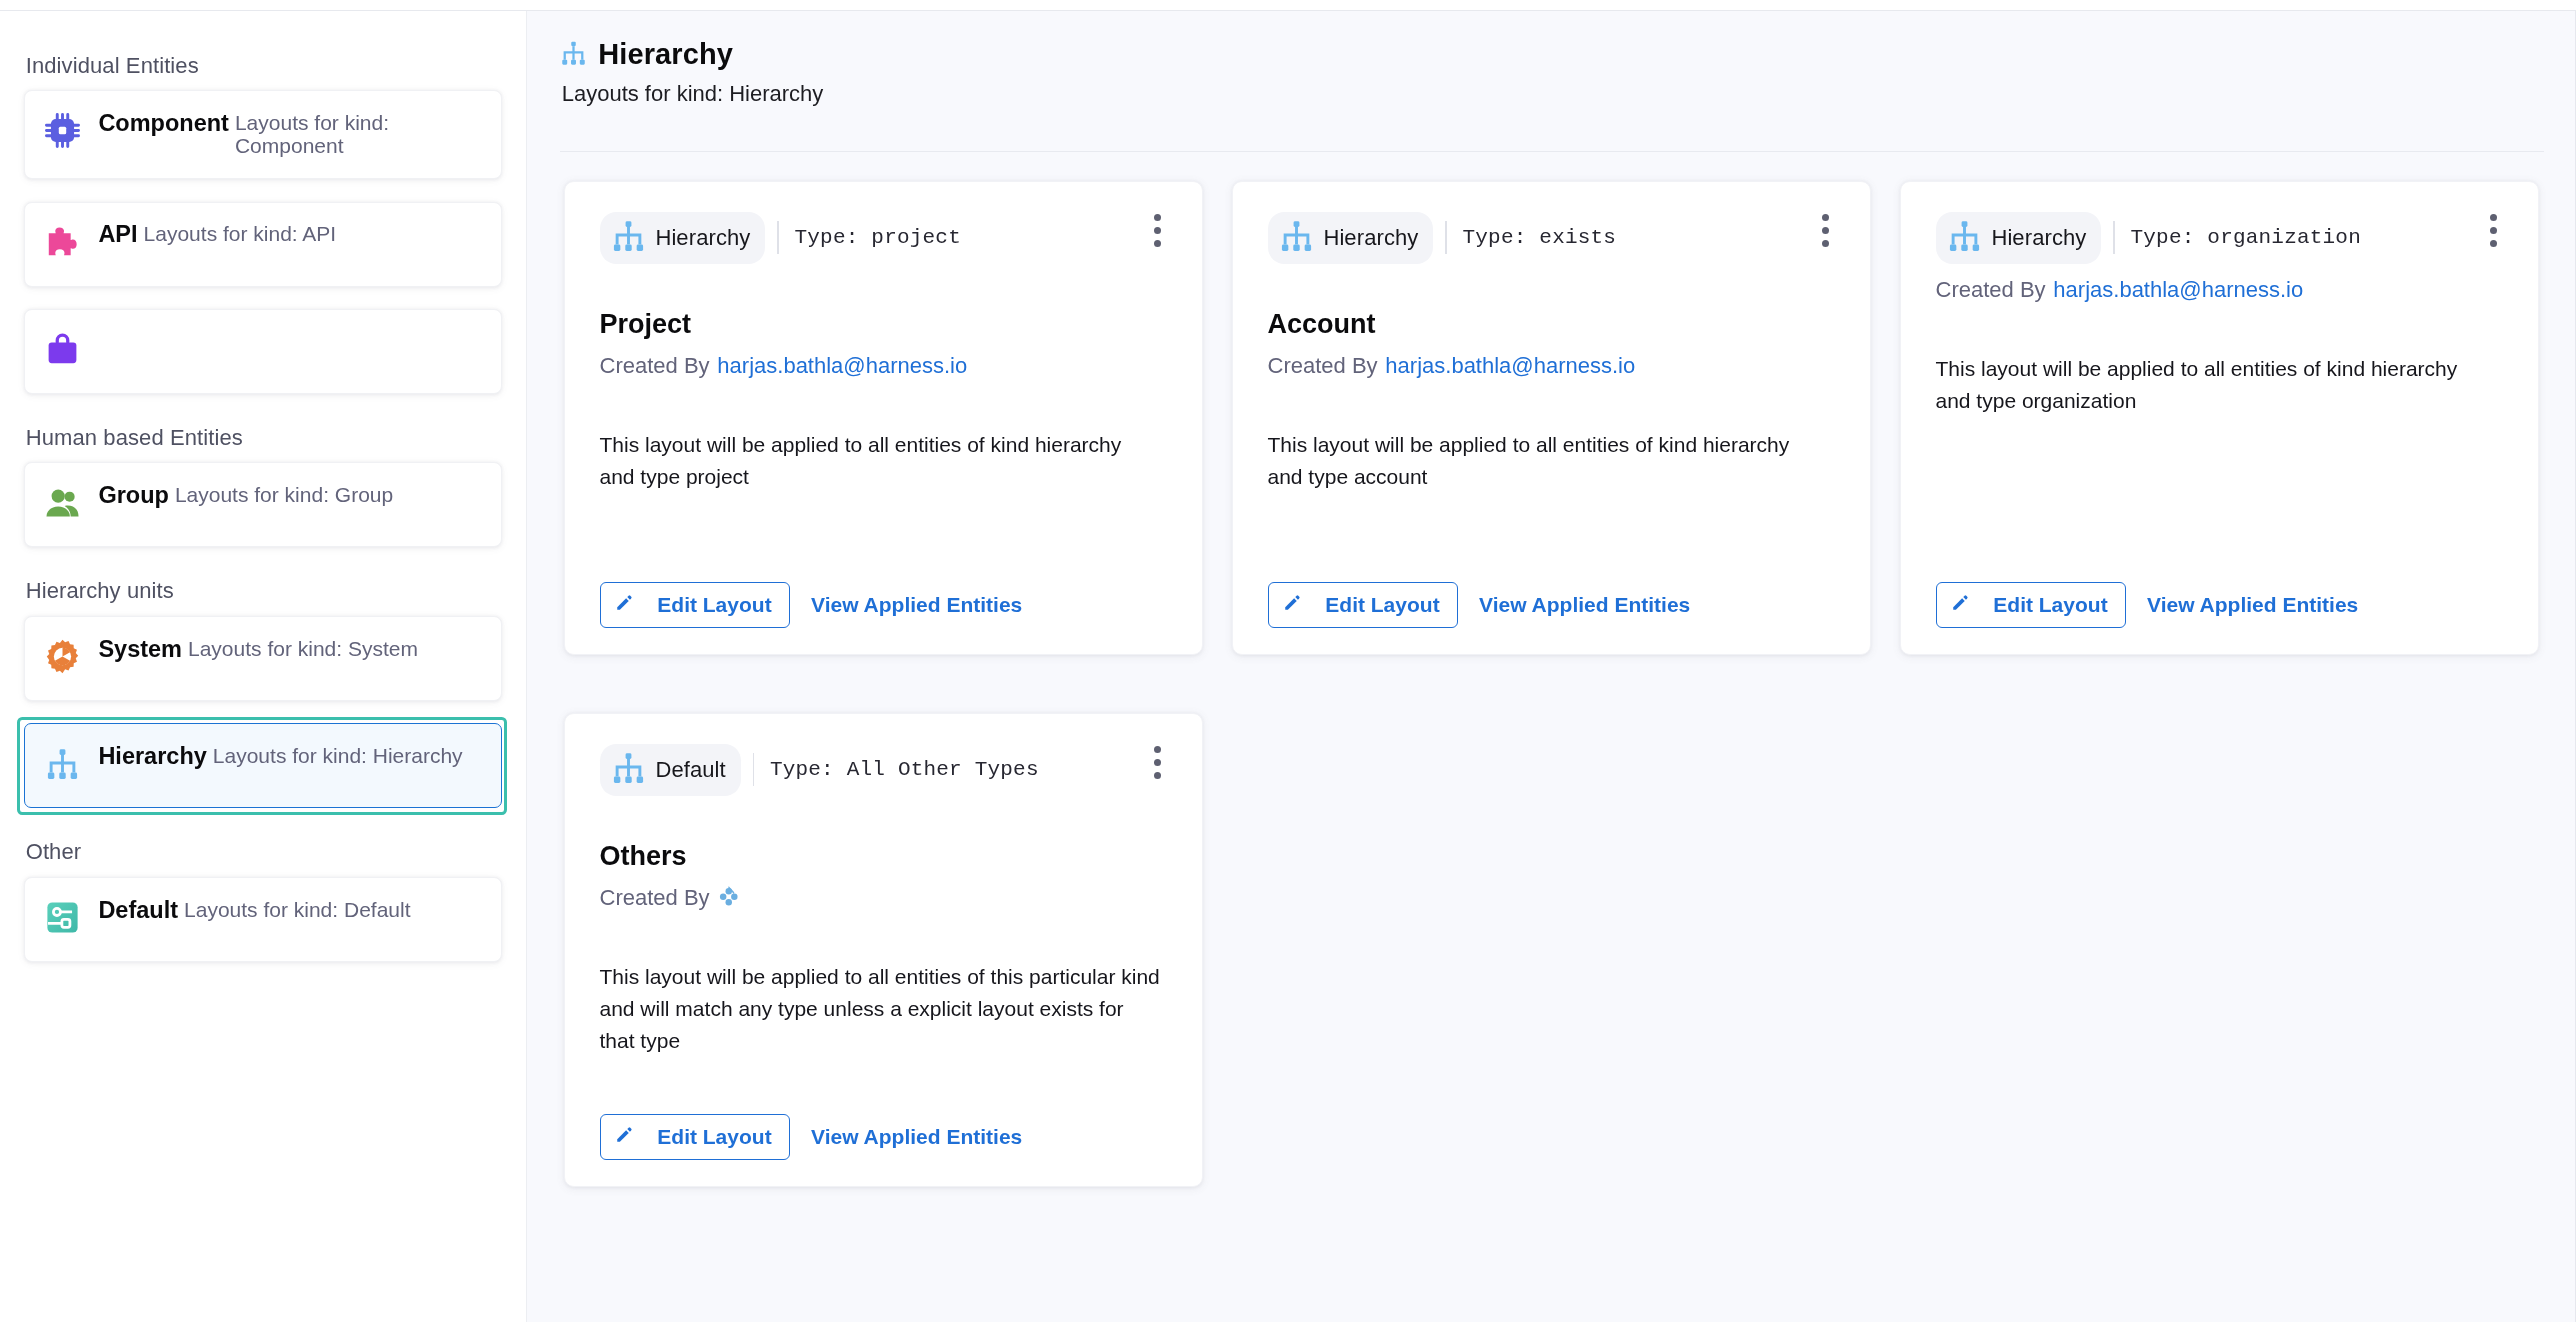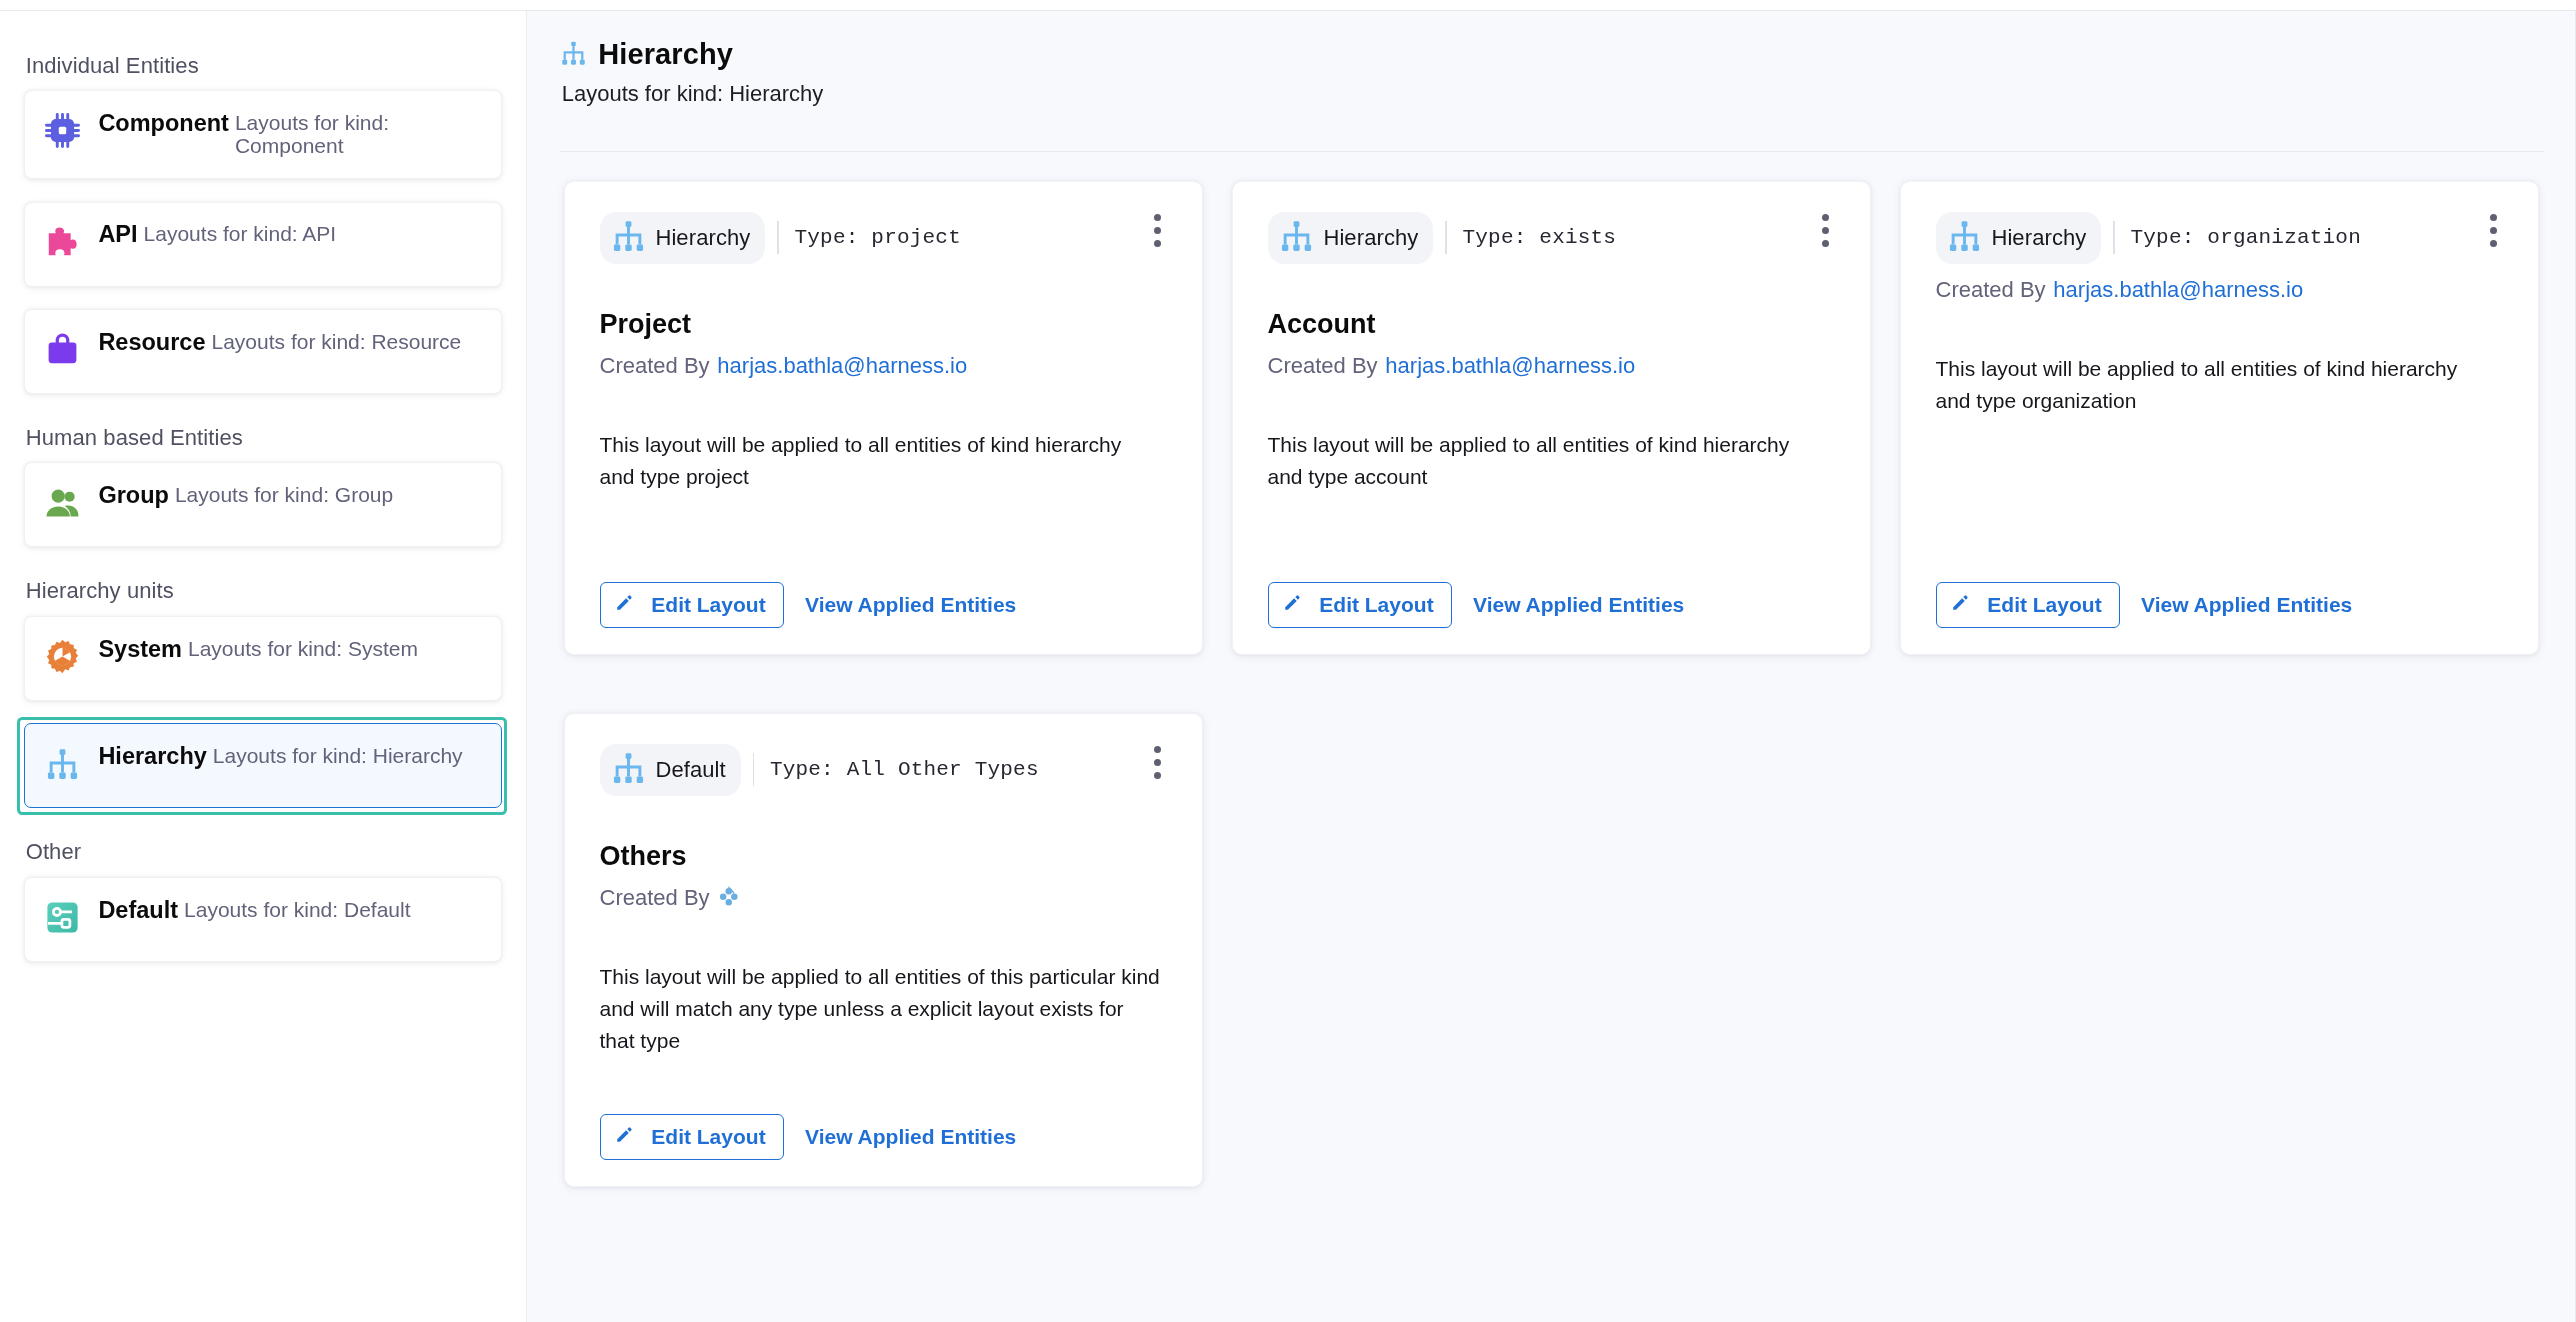--- a/index.html
+++ b/index.html
@@ -181,21 +181,21 @@
     font-size: 21px;
     line-height: 1.52;
     color: #16161c;
     max-width: 561px;
   }
   .card-actions {
     margin-top: auto;
     display: flex; align-items: center; gap: 21px;
   }
   .btn-edit {
-    display: inline-flex; align-items: center; gap: 18px;
+    display: inline-flex; align-items: center; gap: 24px;
     border: 1.7px solid #1f6fd6;
     border-radius: 6px;
     background: #ffffff;
     color: #1f6fd6;
     font-size: 21px;
     font-weight: 700;
     padding: 10.4px 17.4px 10.4px 14.8px;
     cursor: pointer;
     font-family: "Liberation Sans", sans-serif;
     justify-content: center;
@@ -240,24 +240,20 @@
           <span class="nav-name">API</span>
           <span class="nav-sub">Layouts for kind: API</span>
         </span>
       </div>
       <div class="nav-card">
         <span class="ic">
           <svg width="37" height="37" viewBox="0 0 24 24">
         <path d="M8.6 6.6V5.4a3.4 3.4 0 0 1 6.8 0v1.2" fill="none" stroke="#7c3aed" stroke-width="2.1" stroke-linecap="round"></path>
         <rect x="3" y="6.8" width="18" height="13.4" rx="2" fill="#7c3aed"></rect>
       </svg>
-        </span>
-        <span class="nav-texts">
-          <span class="nav-name">Resource</span>
-          <span class="nav-sub">Layouts for kind: Resource</span>
         </span>
       </div>
       <div class="group-title">Human based Entities</div>
       <div class="nav-card">
         <span class="ic">
           <svg width="37" height="37" viewBox="0 0 24 24">
         <circle cx="9.2" cy="7.2" r="4.3" fill="#6aa84f"></circle>
         <path d="M1.6 20.4c0-3.9 3.4-6.4 7.6-6.4s7.6 2.5 7.6 6.4z" fill="#6aa84f"></path>
         <circle cx="16.6" cy="7.6" r="3.3" fill="#6aa84f"></circle>
         <path d="M13.4 13.6c3.8-.9 9 .6 9 6.8h-5.1c0-3-1.6-5.3-3.9-6.8z" fill="#6aa84f"></path>

